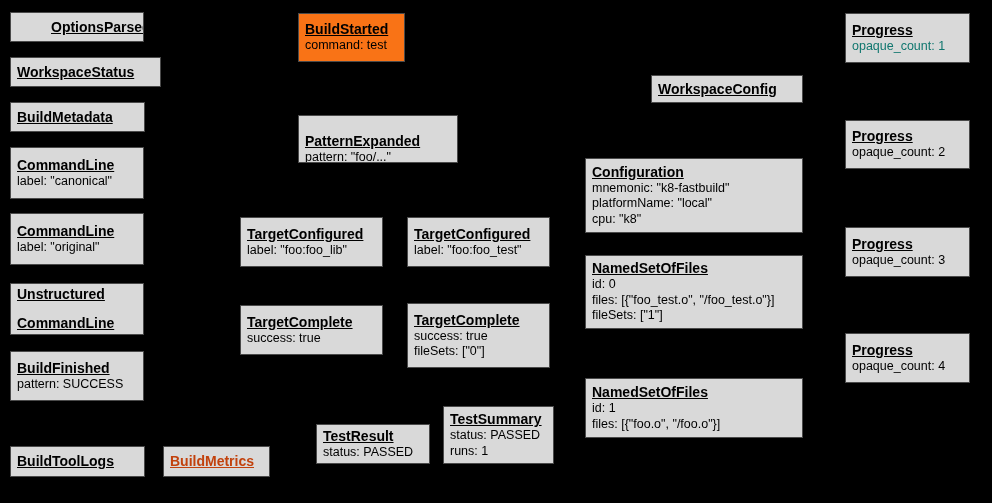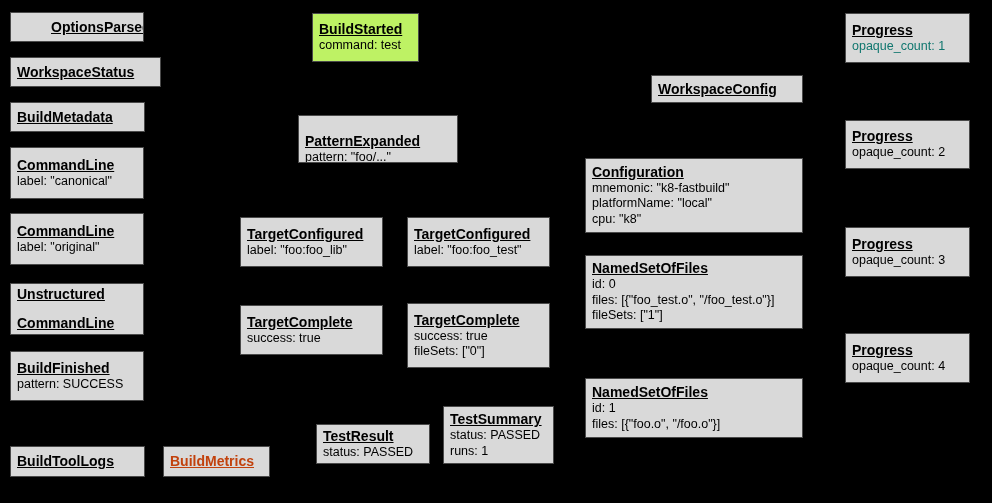--- a/index.html
+++ b/index.html
@@ -69,21 +69,21 @@
     <div class="node" style="left: 10px; top: 351px; width: 134px; height: 50px; background: rgb(217, 217, 217); border-color: rgb(74, 74, 74);">
       <div class="node-title" style="color: rgb(0, 0, 0);">BuildFinished</div>
       <div class="node-field" style="color: rgb(0, 0, 0);">pattern: SUCCESS</div>
     </div>
     <div class="node" style="left: 10px; top: 446px; width: 135px; height: 31px; background: rgb(217, 217, 217); border-color: rgb(74, 74, 74);">
       <div class="node-title" style="color: rgb(0, 0, 0);">BuildToolLogs</div>
     </div>
     <div class="node" style="left: 163px; top: 446px; width: 107px; height: 31px; background: rgb(217, 217, 217); border-color: rgb(74, 74, 74);">
       <div class="node-title" style="color: #c2410c;">BuildMetrics</div>
     </div>
-    <div class="node" style="left: 312px; top: 13px; width: 107px; height: 49px; background: #bef264; border-color: rgb(74, 74, 74);">
+    <div class="node" style="left: 298px; top: 13px; width: 107px; height: 49px; background: #f97316; border-color: rgb(74, 74, 74);">
       <div class="node-title" style="color: rgb(0, 0, 0);">BuildStarted</div>
       <div class="node-field" style="color: rgb(0, 0, 0);">command: test</div>
     </div>
     <div class="node" style="left: 298px; top: 115px; width: 160px; height: 48px; background: rgb(217, 217, 217); border-color: rgb(74, 74, 74);">
       <div class="node-title" style="color: rgb(0, 0, 0); margin-top: 20px;">PatternExpanded</div>
       <div class="node-field" style="color: rgb(0, 0, 0);">pattern: "foo/..."</div>
     </div>
     <div class="node" style="left: 240px; top: 217px; width: 143px; height: 50px; background: rgb(217, 217, 217); border-color: rgb(74, 74, 74);">
       <div class="node-title" style="color: rgb(0, 0, 0);">TargetConfigured</div>
       <div class="node-field" style="color: rgb(0, 0, 0);">label: "foo:foo_lib"</div>

